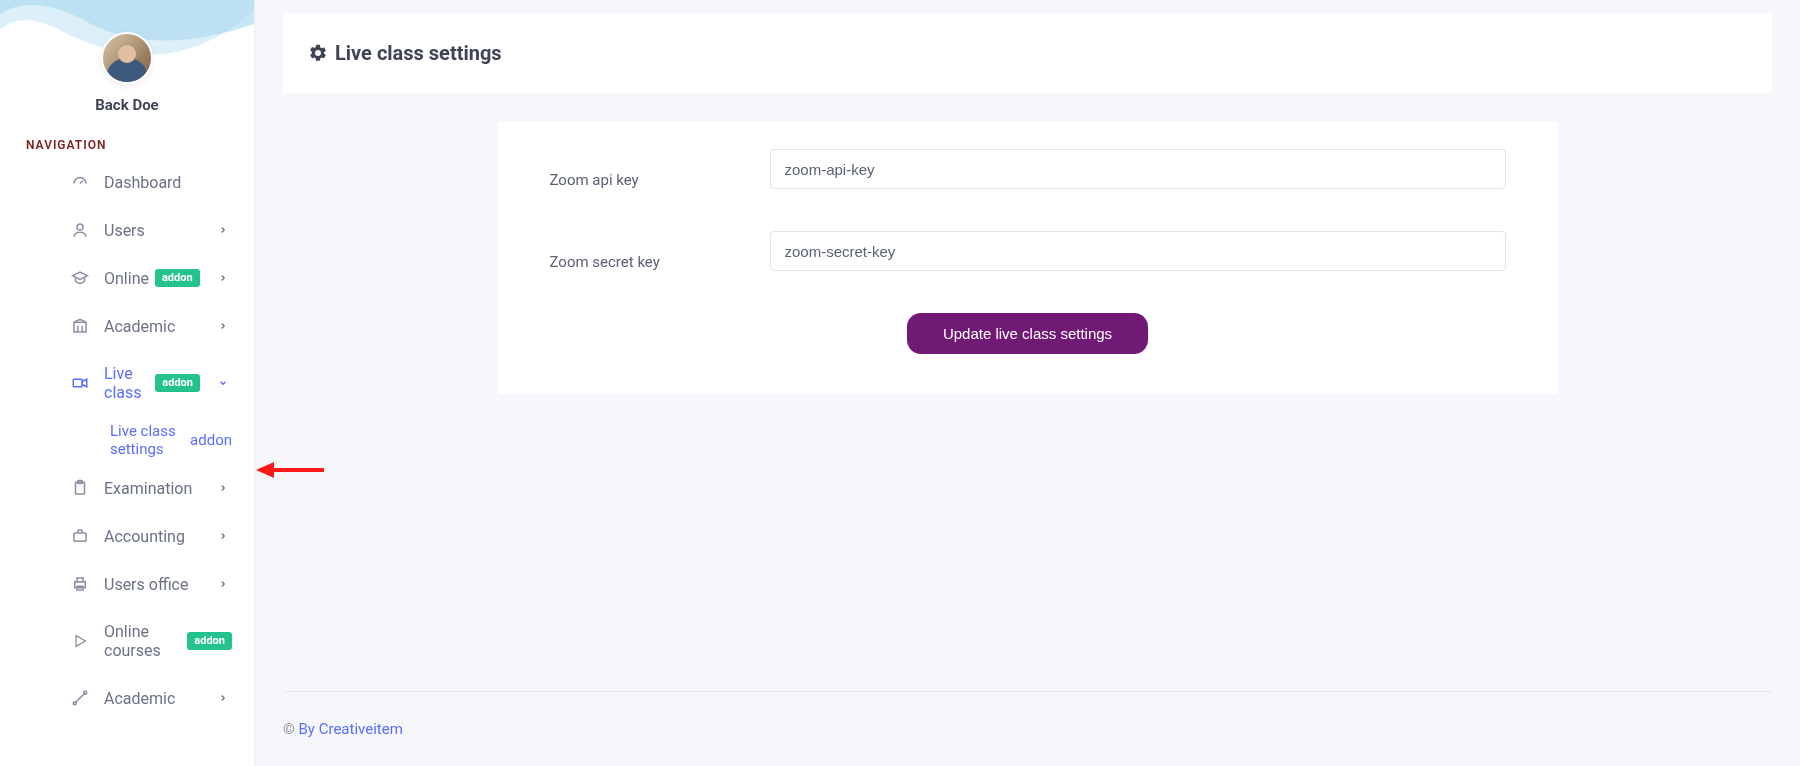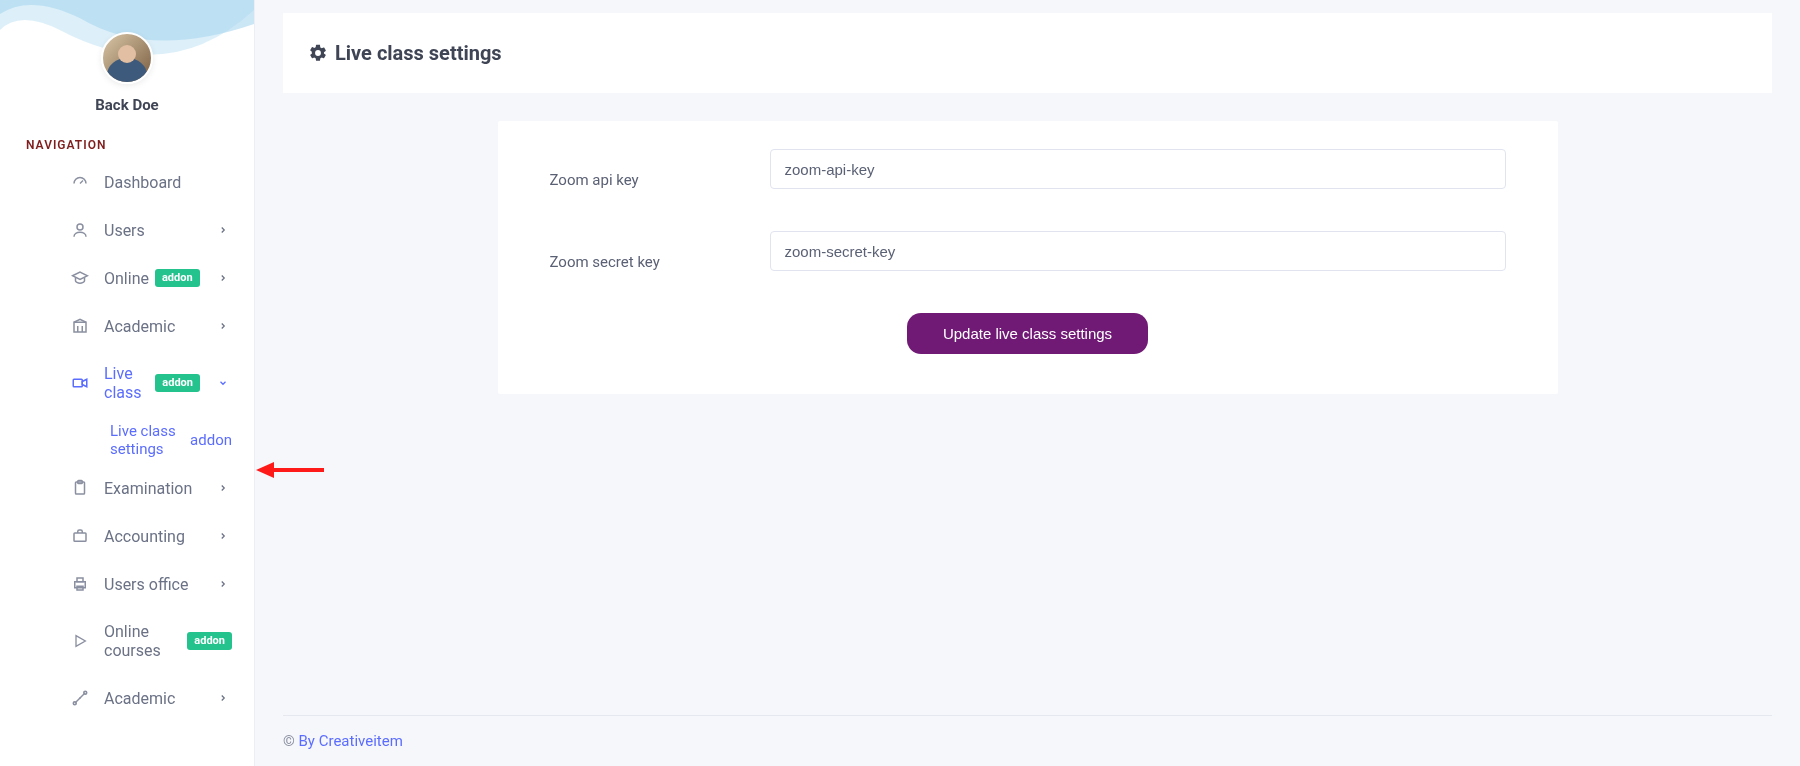--- a/index.html
+++ b/index.html
@@ -234,21 +234,21 @@
     font-size: 15px;
     cursor: pointer;
   }
 
   .footer {
     position: absolute;
     left: 28px;
     right: 28px;
     bottom: 0;
     border-top: 1px solid #e6e8f0;
-    padding: 16px 0;
+    padding: 28px 0;
     font-size: 15px;
     color: #5b6dff;
   }
   .footer .copy {
     color: #8b90a1;
   }
 
   
   .arrow-annot {
     position: absolute;

